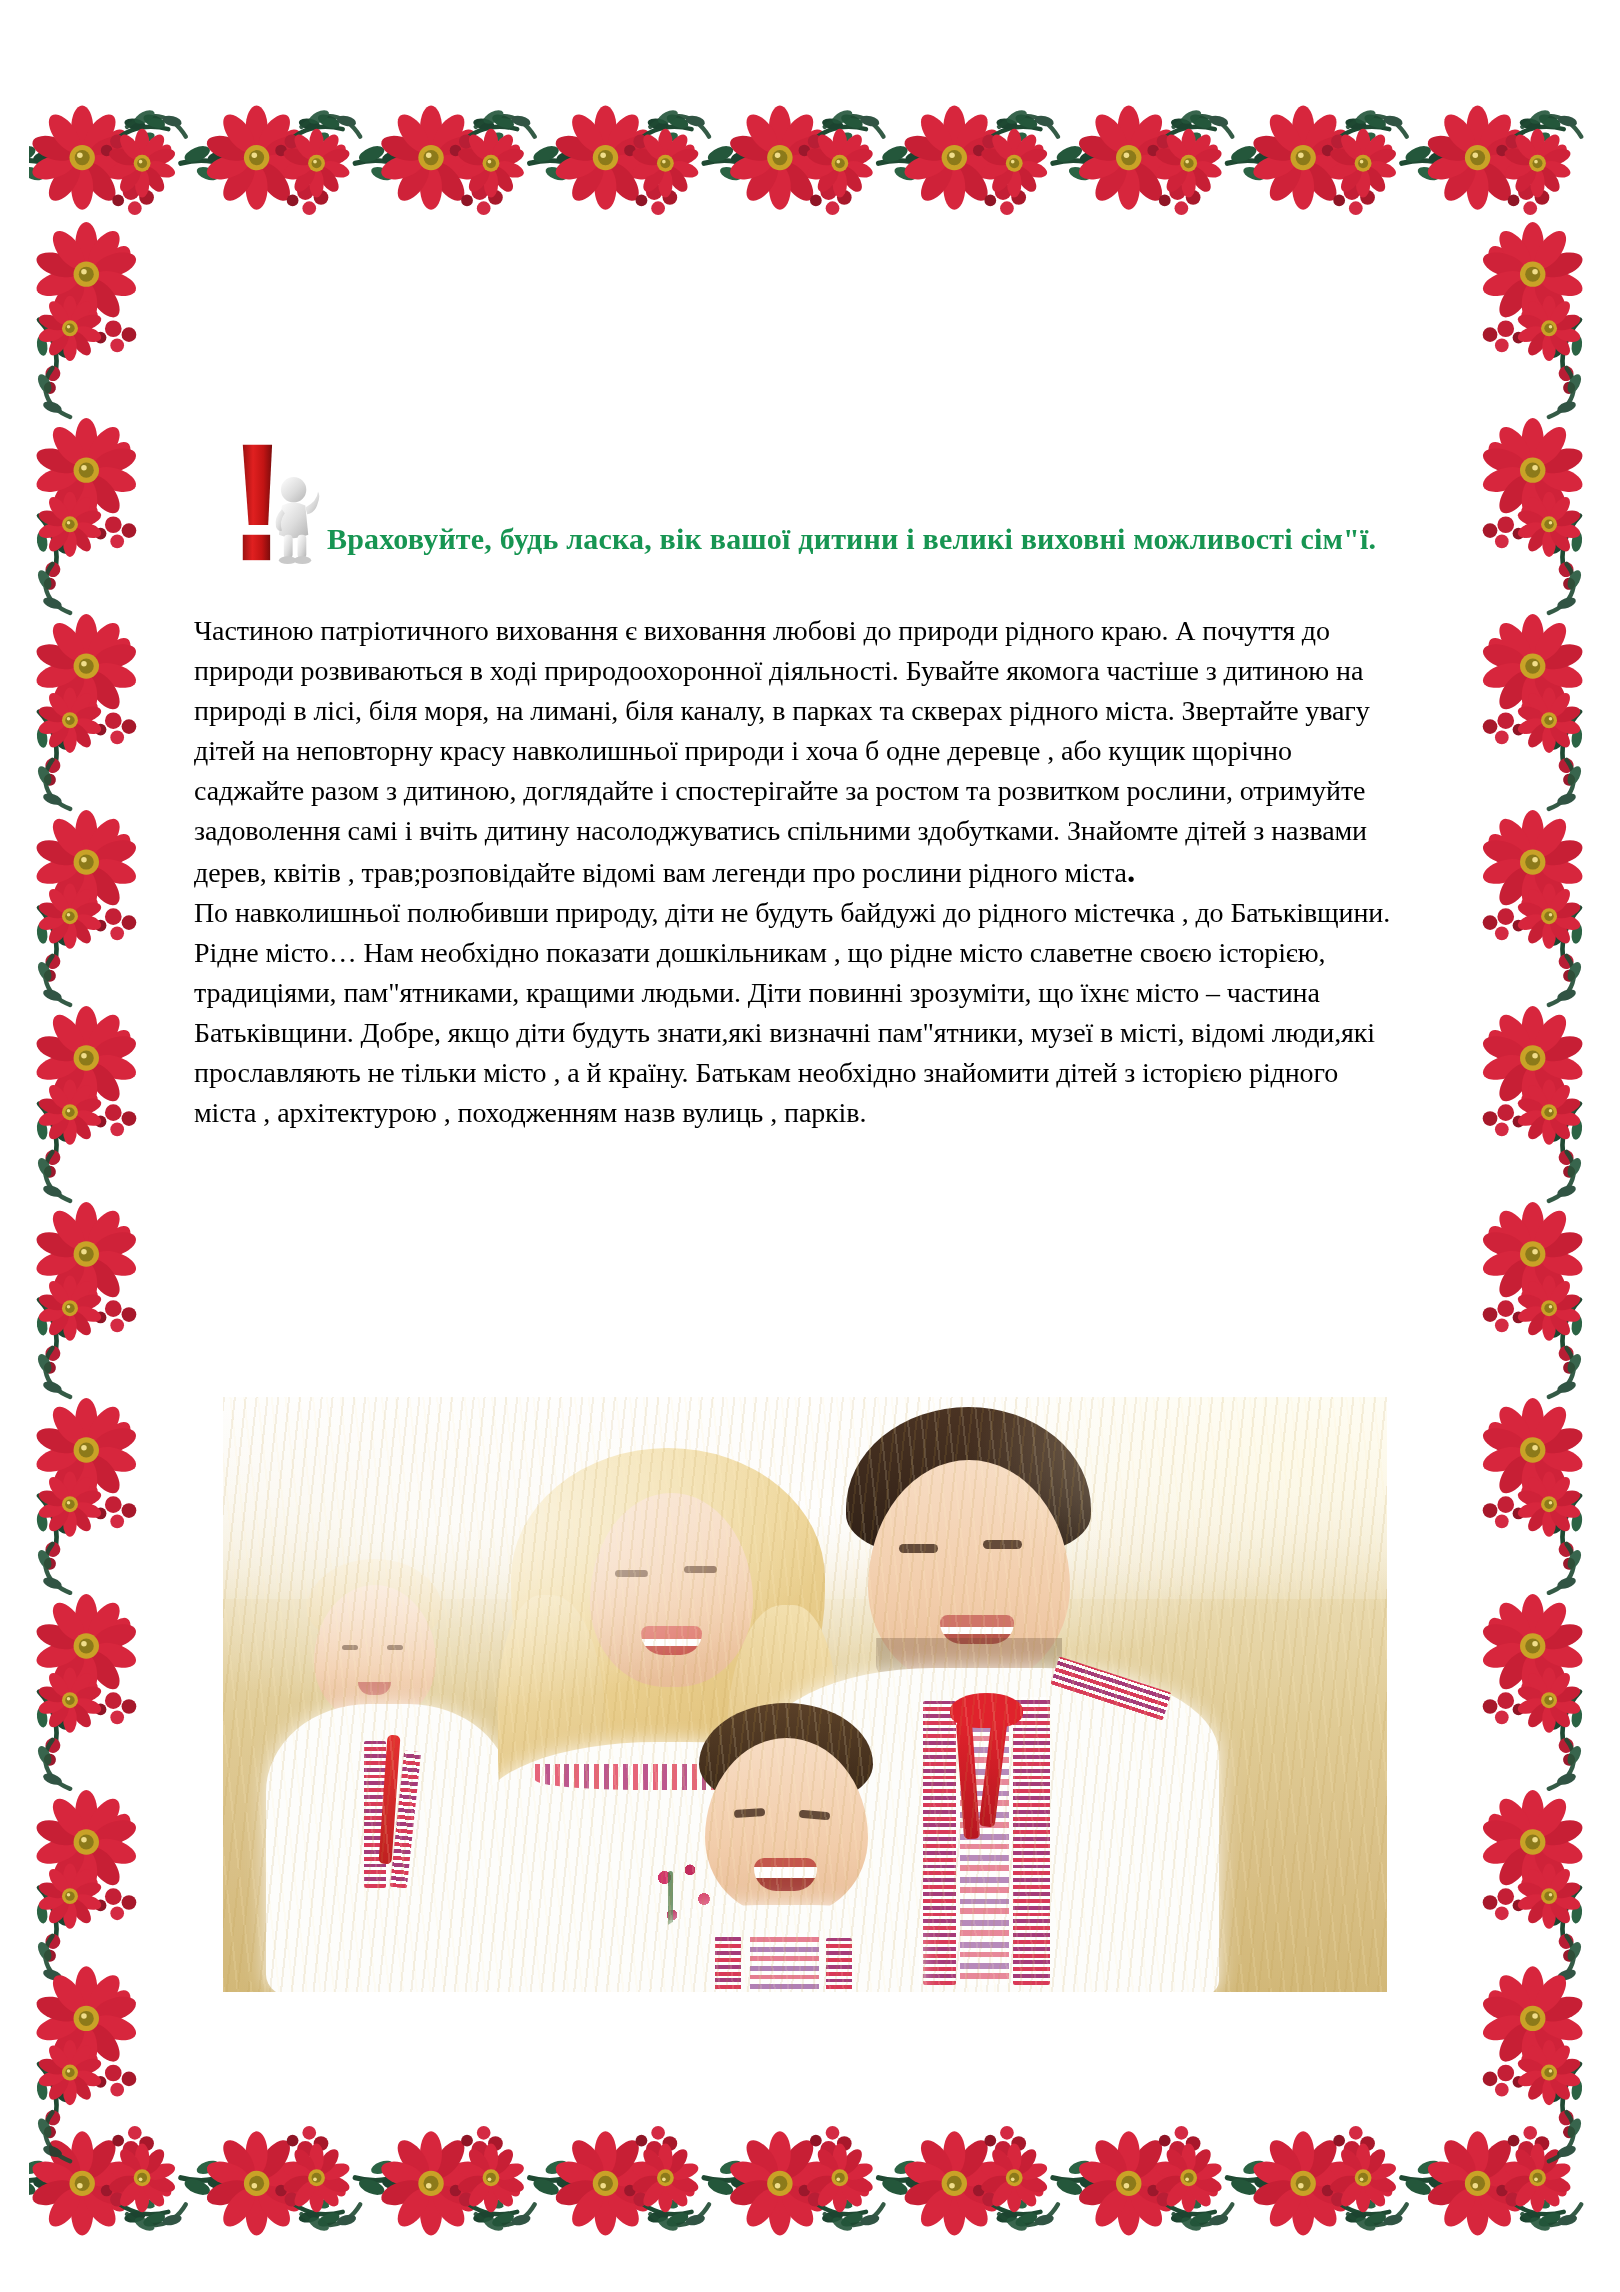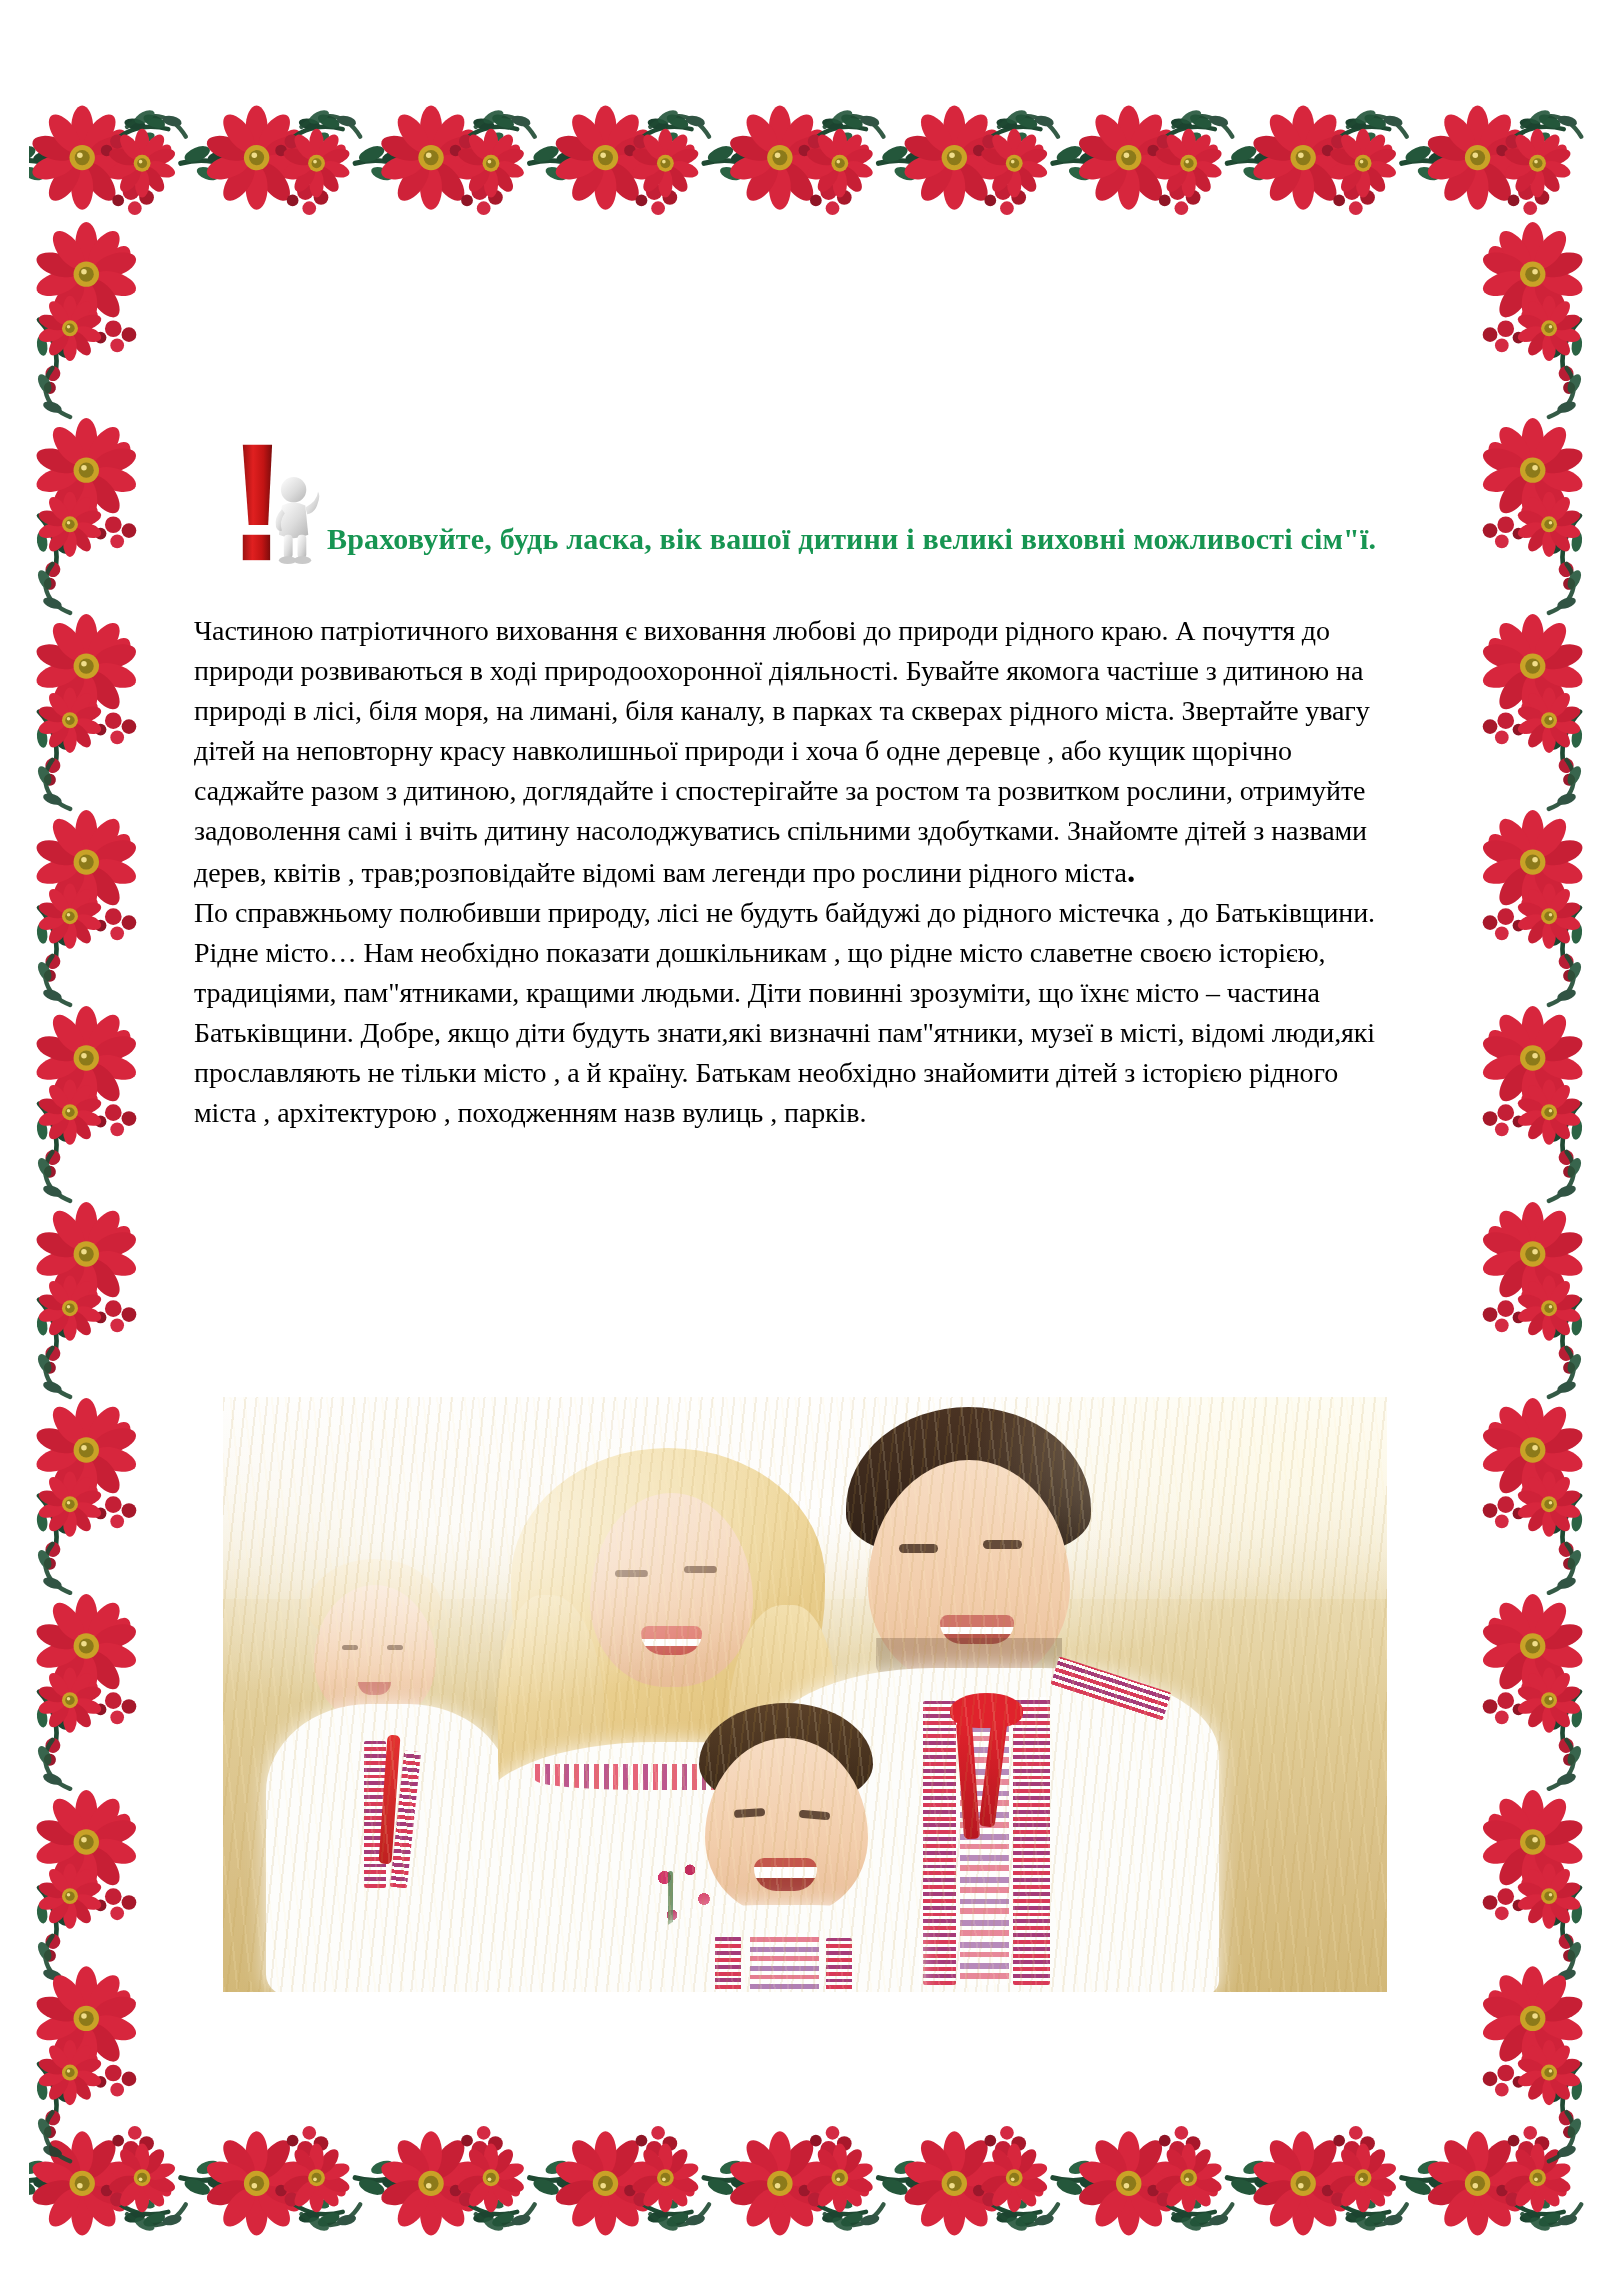--- a/index.html
+++ b/index.html
@@ -286,21 +286,21 @@
         <rect x="74" y="98" width="9" height="24" rx="4" fill="url(#greyg)"></rect>
         <ellipse cx="64" cy="124" rx="9" ry="4" fill="#c9c9c9"></ellipse>
         <ellipse cx="79" cy="124" rx="9" ry="4" fill="#c9c9c9"></ellipse>
       </svg>
 
       <p class="heading">Враховуйте, будь ласка, вік вашої дитини і великі виховні можливості сім"ї.</p>
     </div>
 
     <p class="body-text"><span>Частиною патріотичного виховання є виховання любові до природи рідного краю. А почуття до природи розвиваються в ході природоохоронної діяльності. Бувайте якомога частіше з дитиною на природі в лісі, біля моря, на лимані, біля каналу, в парках та скверах рідного міста. Звертайте увагу дітей на неповторну красу навколишньої природи і хоча б одне деревце , або кущик щорічно саджайте разом з дитиною, доглядайте і спостерігайте за ростом та розвитком рослини, отримуйте задоволення самі і вчіть дитину насолоджуватись спільними здобутками. Знайомте дітей з назвами дерев, квітів , трав;розповідайте відомі вам легенди про рослини рідного міста</span><span class="bigdot">.</span></p>
 
-    <p class="body-text" style="padding-top:0;">По справжньому полюбивши природу, лісі не будуть байдужі до рідного містечка , до Батьківщини.</p>
+    <p class="body-text" style="padding-top:0;">По навколишньої полюбивши природу, діти не будуть байдужі до рідного містечка , до Батьківщини.</p>
 
     <p class="body-text" style="padding-top:0;">Рідне місто… Нам необхідно показати дошкільникам , що рідне місто славетне своєю історією, традиціями, пам"ятниками, кращими людьми. Діти повинні зрозуміти, що їхнє місто – частина Батьківщини. Добре, якщо діти будуть знати,які визначні пам"ятники, музеї в місті, відомі люди,які прославляють не тільки місто , а й країну. Батькам необхідно знайомити дітей з історією рідного міста , архітектурою , походженням назв вулиць , парків.</p>
   </div>
 
   <div class="photo-wrap">
     <div class="photo blur-soft">
 
       <div style="position:absolute;left:0;top:0;width:100%;height:34%;background:linear-gradient(to bottom,rgba(255,255,255,0.92),rgba(255,255,255,0.15));"></div>
 
       <div class="fig" style="left:37px;top:162px;width:255px;height:433px;">

